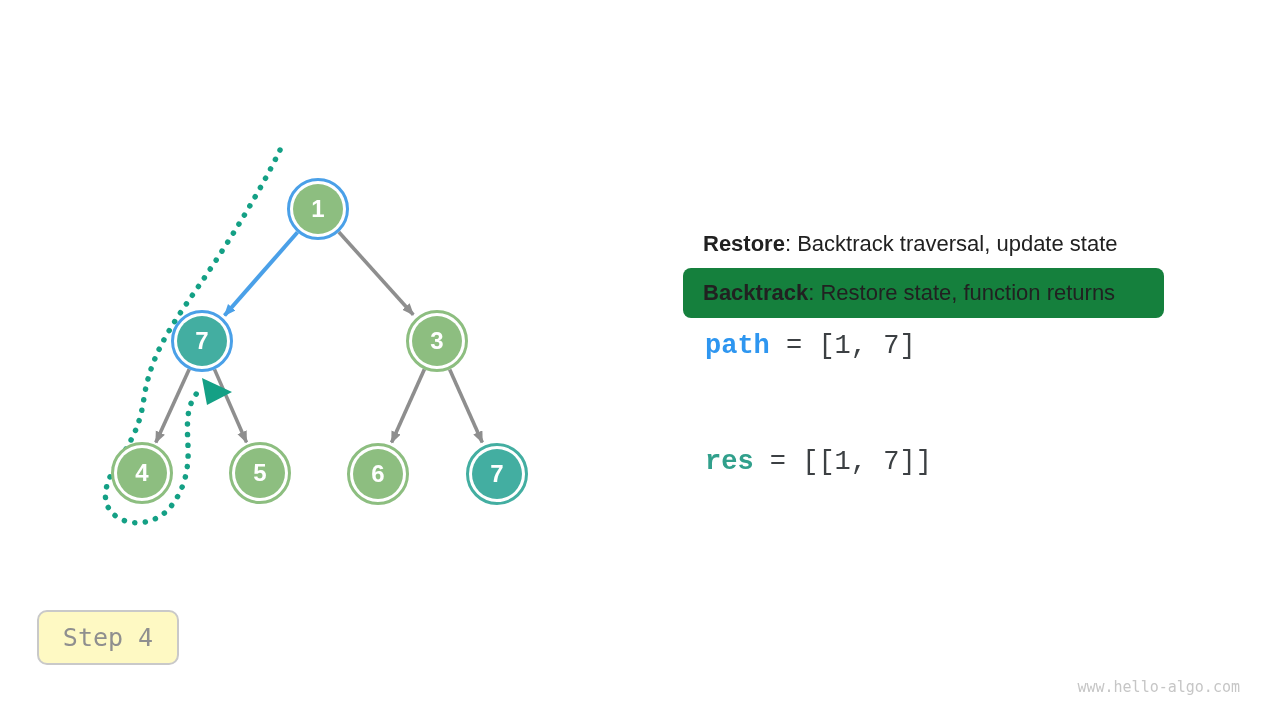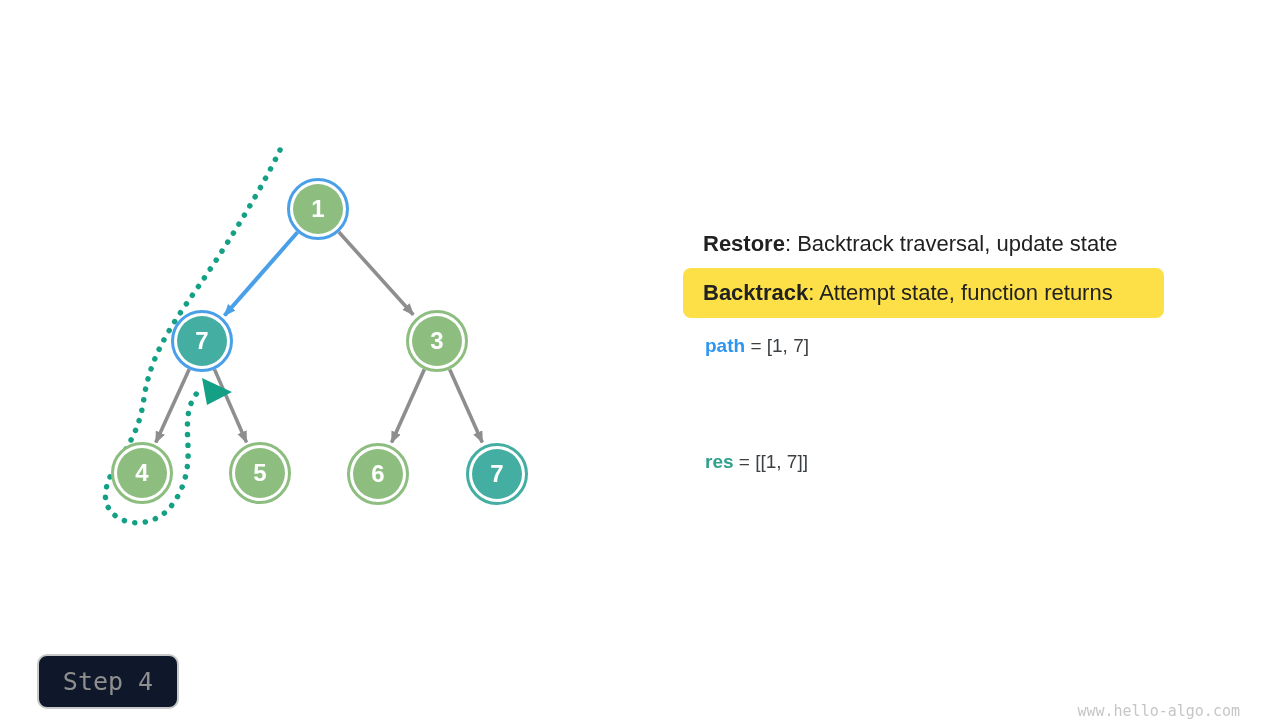--- a/index.html
+++ b/index.html
@@ -29,46 +29,46 @@
   .fill-teal  { background:#43AEA1; }
 
   
   .attempt-line {
     position:absolute; left:703px; top:231px;
     font-size:22px; color:#212121; white-space:pre;
   }
   .attempt-line b, .backtrack-box b { font-weight:bold; }
   .backtrack-box {
     position:absolute; left:683px; top:268px; width:481px; height:50px;
-    background:#fde047; border-radius:8px; box-sizing:border-box;
+    background:#15803d; border-radius:8px; box-sizing:border-box;
     display:flex; align-items:center; padding-left:20px;
     font-size:22px; color:#212121; white-space:pre;
   }
   .code-line {
     position:absolute; left:705px;
-    font-family:Liberation Sans, sans-serif; font-size:19px; line-height:26px;
+    font-family:Liberation Mono, monospace; font-size:27px; line-height:26px;
     white-space:pre;
   }
   .code-line .name { font-weight:bold; }
   .path-line { top:333px; }
   .res-line  { top:449px; }
   .name-blue { color:#2E96F0; }
   .name-teal { color:#31A08C; }
   .code-val  { color:#3C4043; }
 
   
   .step-badge {
-    position:absolute; left:37px; top:654px; width:142px; height:55px;
-    background:#0f172a; border:2px solid #C9C9C9; border-radius:10px; box-sizing:border-box;
+    position:absolute; left:37px; top:610px; width:142px; height:55px;
+    background:#fef9c3; border:2px solid #C9C9C9; border-radius:10px; box-sizing:border-box;
     display:flex; align-items:center; justify-content:center;
     font-family:"DejaVu Sans Mono", monospace; font-size:25px; color:#8F8F8F;
   }
   .watermark {
     position:absolute; right:40px; top:678px;
-    font-family:"DejaVu Sans Mono", monospace; font-size:15px; color:#C6C6C6;margin-top:24px;
+    font-family:"DejaVu Sans Mono", monospace; font-size:15px; color:#C6C6C6;
   }
 </style>
 </head>
 <body>
 
 <div class="stage">
 
   <svg class="overlay" viewBox="0 0 1280 720">
     <defs>
       <marker id="ah-gray" markerUnits="userSpaceOnUse" markerWidth="14" markerHeight="12" refX="11" refY="5" orient="auto">
@@ -114,21 +114,21 @@
   </div>
   <div class="node ring-green" style="left:347px; top:443px;">
     <div class="fill fill-green">6</div>
   </div>
   <div class="node ring-teal" style="left:466px; top:443px;">
     <div class="fill fill-teal">7</div>
   </div>
 
   <div class="attempt-line"><b>Restore</b><span>: Backtrack traversal, update state</span></div>
 
-  <div class="backtrack-box"><b>Backtrack</b><span>: Attempt state, function returns</span></div>
+  <div class="backtrack-box"><b>Backtrack</b><span>: Restore state, function returns</span></div>
 
   <div class="code-line path-line"><span class="name name-blue">path</span><span class="code-val"> = [1, 7]</span></div>
 
   <div class="code-line res-line"><span class="name name-teal">res</span><span class="code-val"> = [[1, 7]]</span></div>
 
   <div class="step-badge">
       <span>Step 4</span>
     </div>
 
   <div class="watermark">www.hello-algo.com</div>

